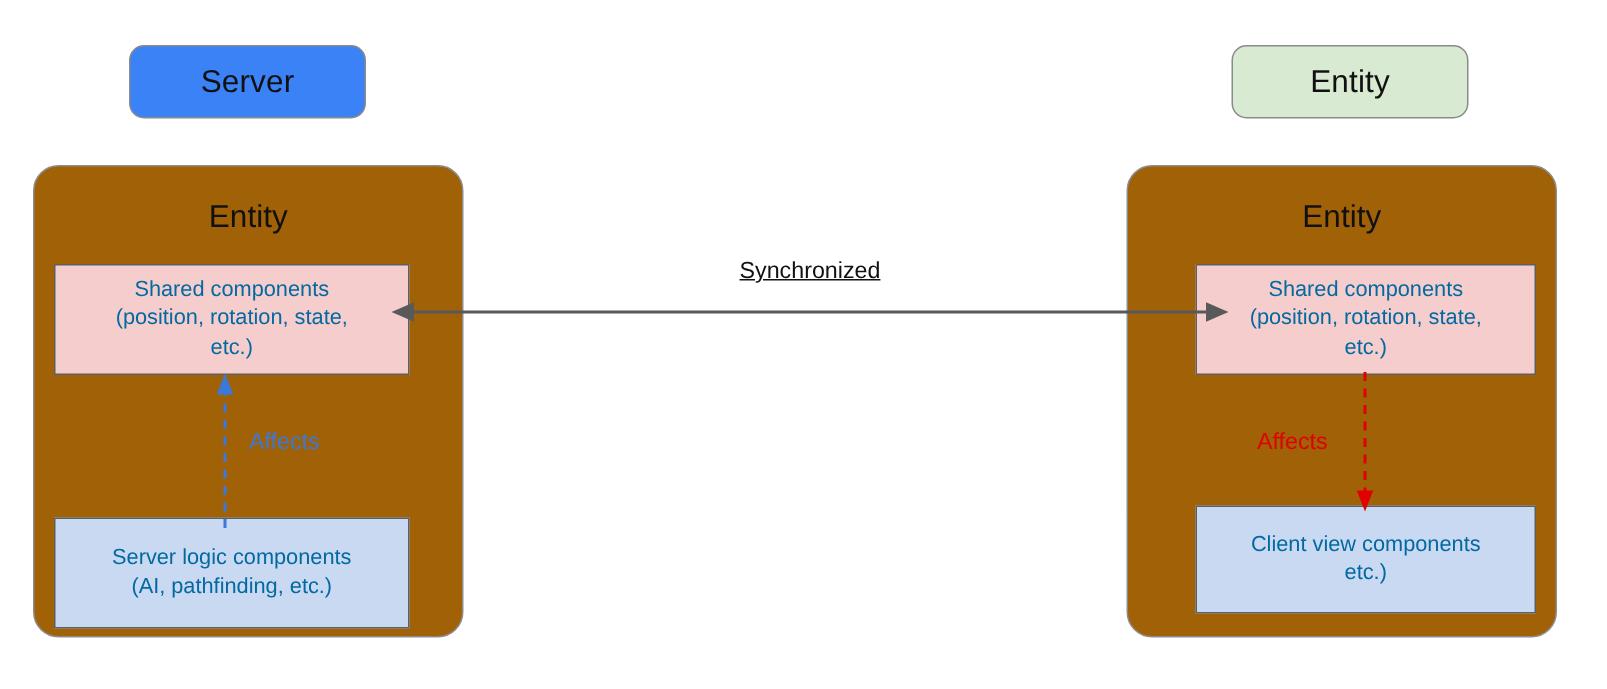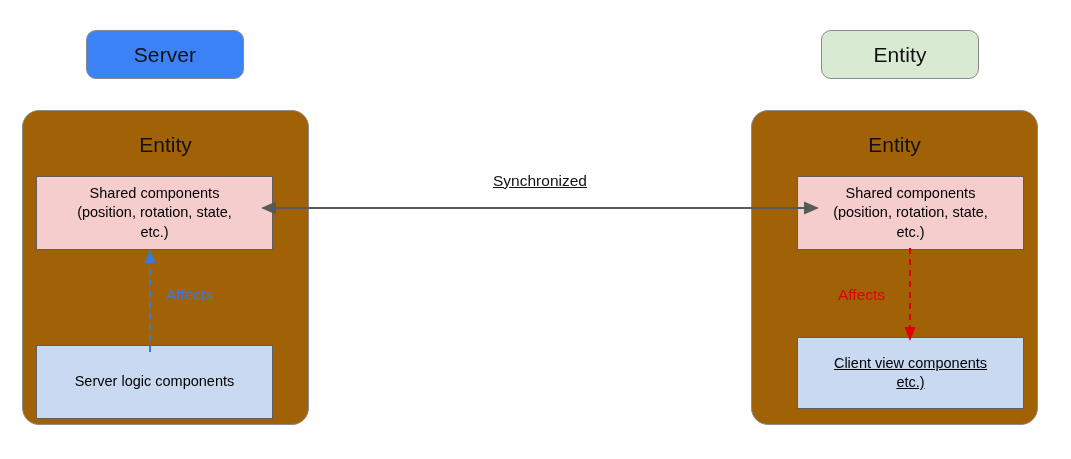--- a/index.html
+++ b/index.html
@@ -67,31 +67,31 @@
     position: absolute;
     box-sizing: border-box;
     border: 1.4px solid #5f5f5f;
     display: flex;
     flex-direction: column;
     align-items: center;
     justify-content: center;
     text-align: center;
     font-size: 14.5px;
     line-height: 19.5px;
-    color: #000000;
+    color: #0369a1;
     padding: 2px 21px;
   }
   .comp-box .ln { display: block; white-space: nowrap; }
   .shared-box { background: #f5cdcd; }
   .logic-box  { background: #c9d9f2; }
 
   #server-shared { left: 36px;  top: 176px; width: 237px; height: 74px; }
   #server-logic  { left: 36px;  top: 345px; width: 237px; height: 74px; }
   #client-shared { left: 797px; top: 176px; width: 227px; height: 74px; }
-  #client-view   { left: 797px; top: 337px; width: 227px; height: 72px; text-decoration: underline; }
+  #client-view   { left: 797px; top: 337px; width: 227px; height: 72px; }
 
   
   #sync-connector {
     position: absolute;
     left: 260px;
     top: 168px;
     width: 560px;
     height: 60px;
   }
   #sync-label {
@@ -156,20 +156,21 @@
   </div>
 
   <div class="comp-box shared-box" id="server-shared">
     <span class="ln">Shared components</span>
     <span class="ln">(position, rotation, state,</span>
     <span class="ln">etc.)</span>
   </div>
 
   <div class="comp-box logic-box" id="server-logic">
     <span class="ln">Server logic components</span>
+    <span class="ln">(AI, pathfinding, etc.)</span>
   </div>
 
   <svg id="server-affects-arrow" viewBox="0 0 40 104">
     <line x1="20" y1="104" x2="20" y2="14" stroke="#3b78d8" stroke-width="2" stroke-dasharray="6,5"></line>
     <polygon points="20,1 14.5,15 25.5,15" fill="#3b78d8"></polygon>
   </svg>
   <div id="server-affects-label">Affects</div>
 
   <div class="entity-panel" id="client-panel">
     <div class="entity-title">Entity</div>

